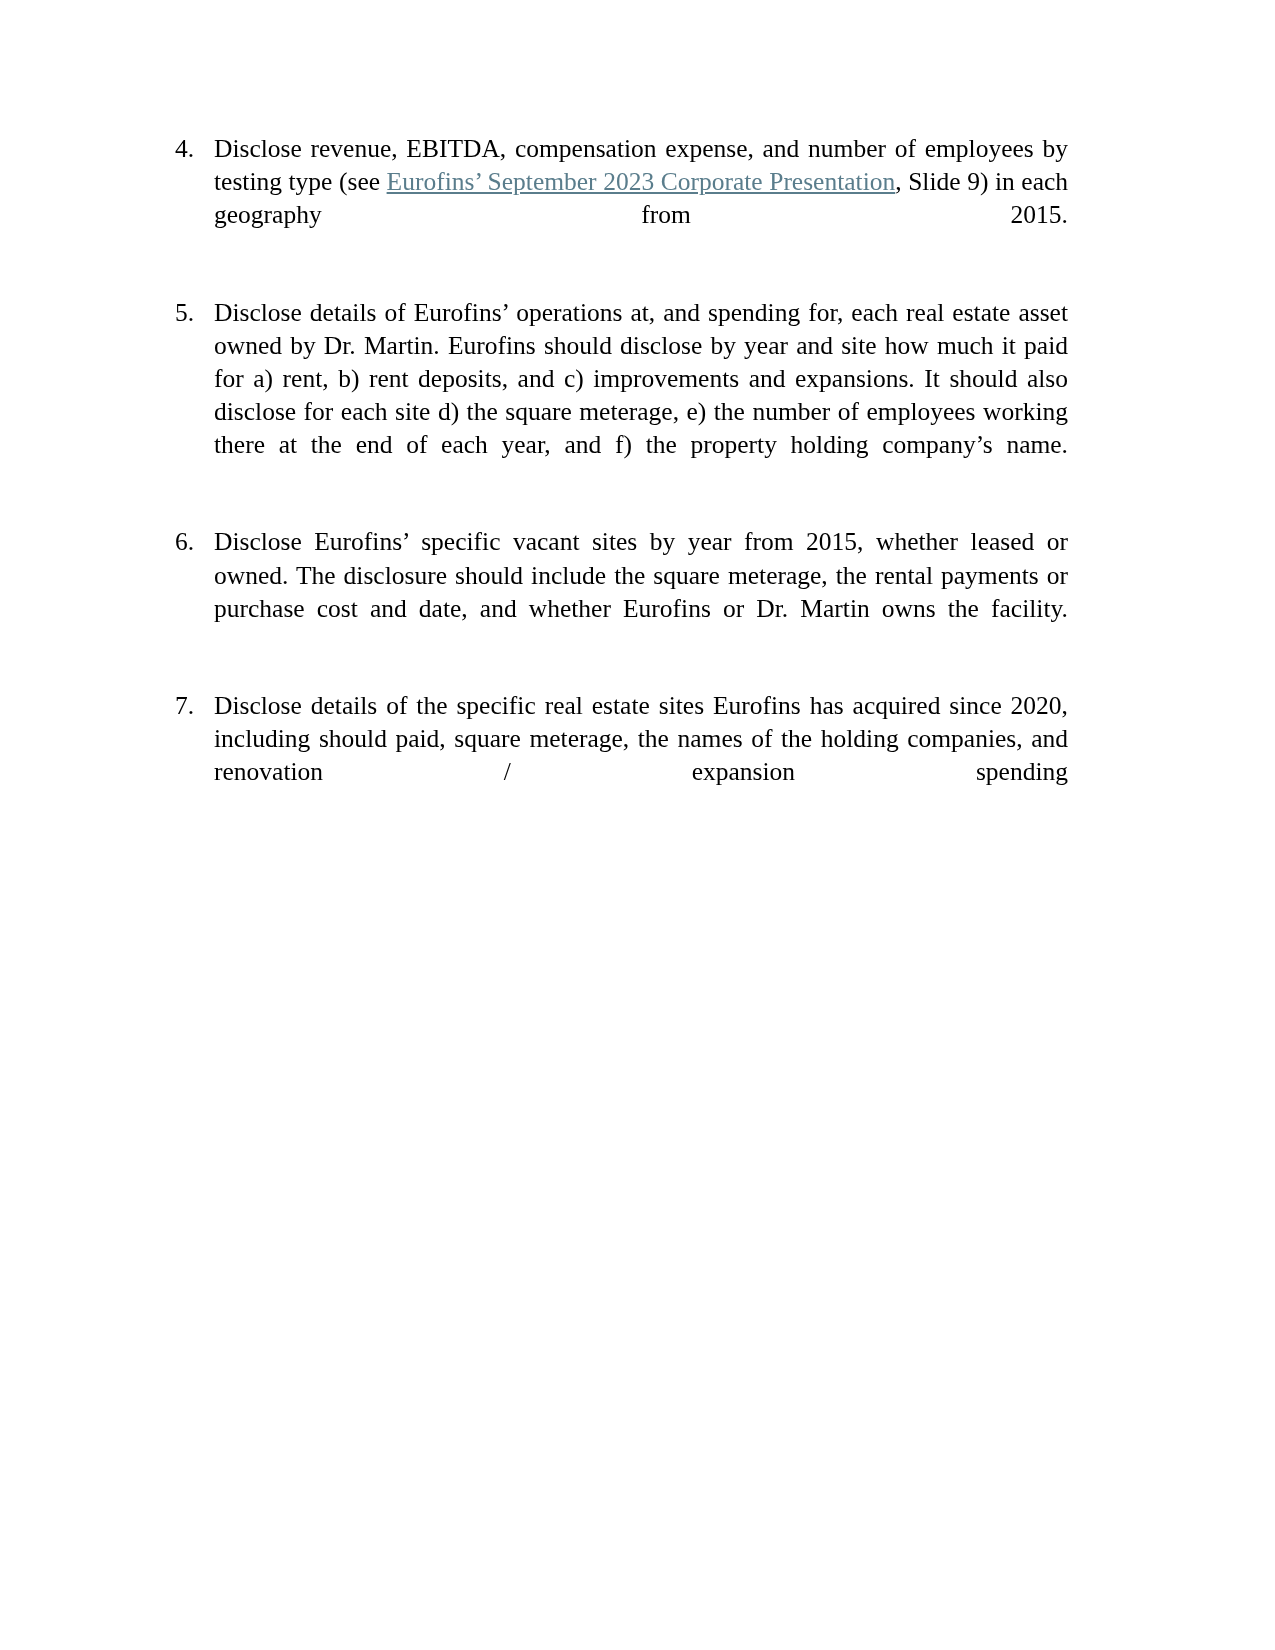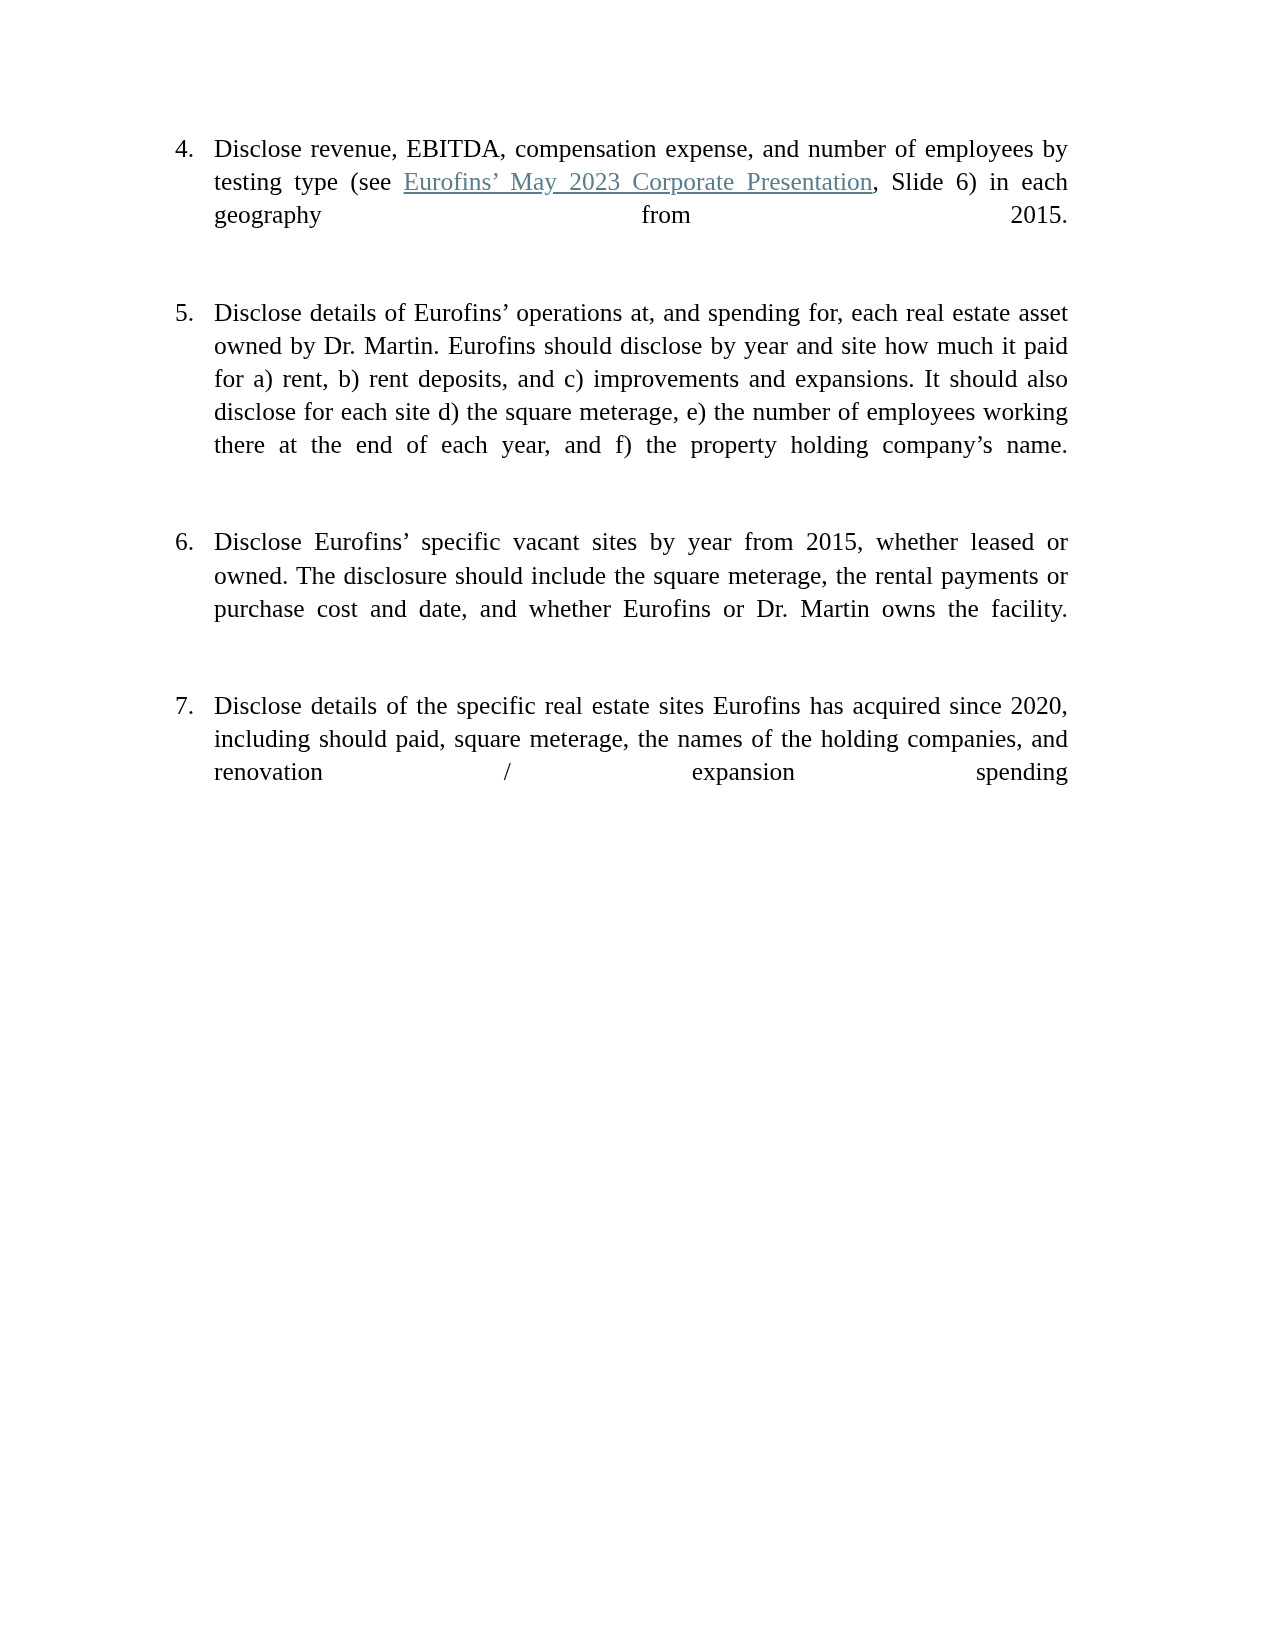--- a/index.html
+++ b/index.html
@@ -73,21 +73,21 @@
 </style>
 </head>
 <body>
 
 <div class="page">
   <div class="content">
     <ol class="numbered-list">
 
       <li>
         <span class="marker">4.</span>
-        <span class="item-text"><span>Disclose revenue, EBITDA, compensation expense, and number of employees by testing type (see </span><a class="doclink" href="#">Eurofins’ May 2023 Corporate Presentation</a><span>, Slide 6) in each geography from 2015.</span></span>
+        <span class="item-text"><span>Disclose revenue, EBITDA, compensation expense, and number of employees by testing type (see </span><a class="doclink" href="#">Eurofins’ September 2023 Corporate Presentation</a><span>, Slide 9) in each geography from 2015.</span></span>
       </li>
 
       <li>
         <span class="marker">5.</span>
         <span class="item-text">Disclose details of Eurofins’ operations at, and spending for, each real estate asset owned by Dr. Martin.  Eurofins should disclose by year and site how much it paid for a) rent, b) rent deposits, and c) improvements and expansions.  It should also disclose for each site d) the square meterage, e) the number of employees working there at the end of each year, and f) the property holding company’s name.</span>
       </li>
 
       <li>
         <span class="marker">6.</span>
         <span class="item-text">Disclose Eurofins’ specific vacant sites by year from 2015, whether leased or owned. The disclosure should include the square meterage, the rental payments or purchase cost and date, and whether Eurofins or Dr. Martin owns the facility.</span>

